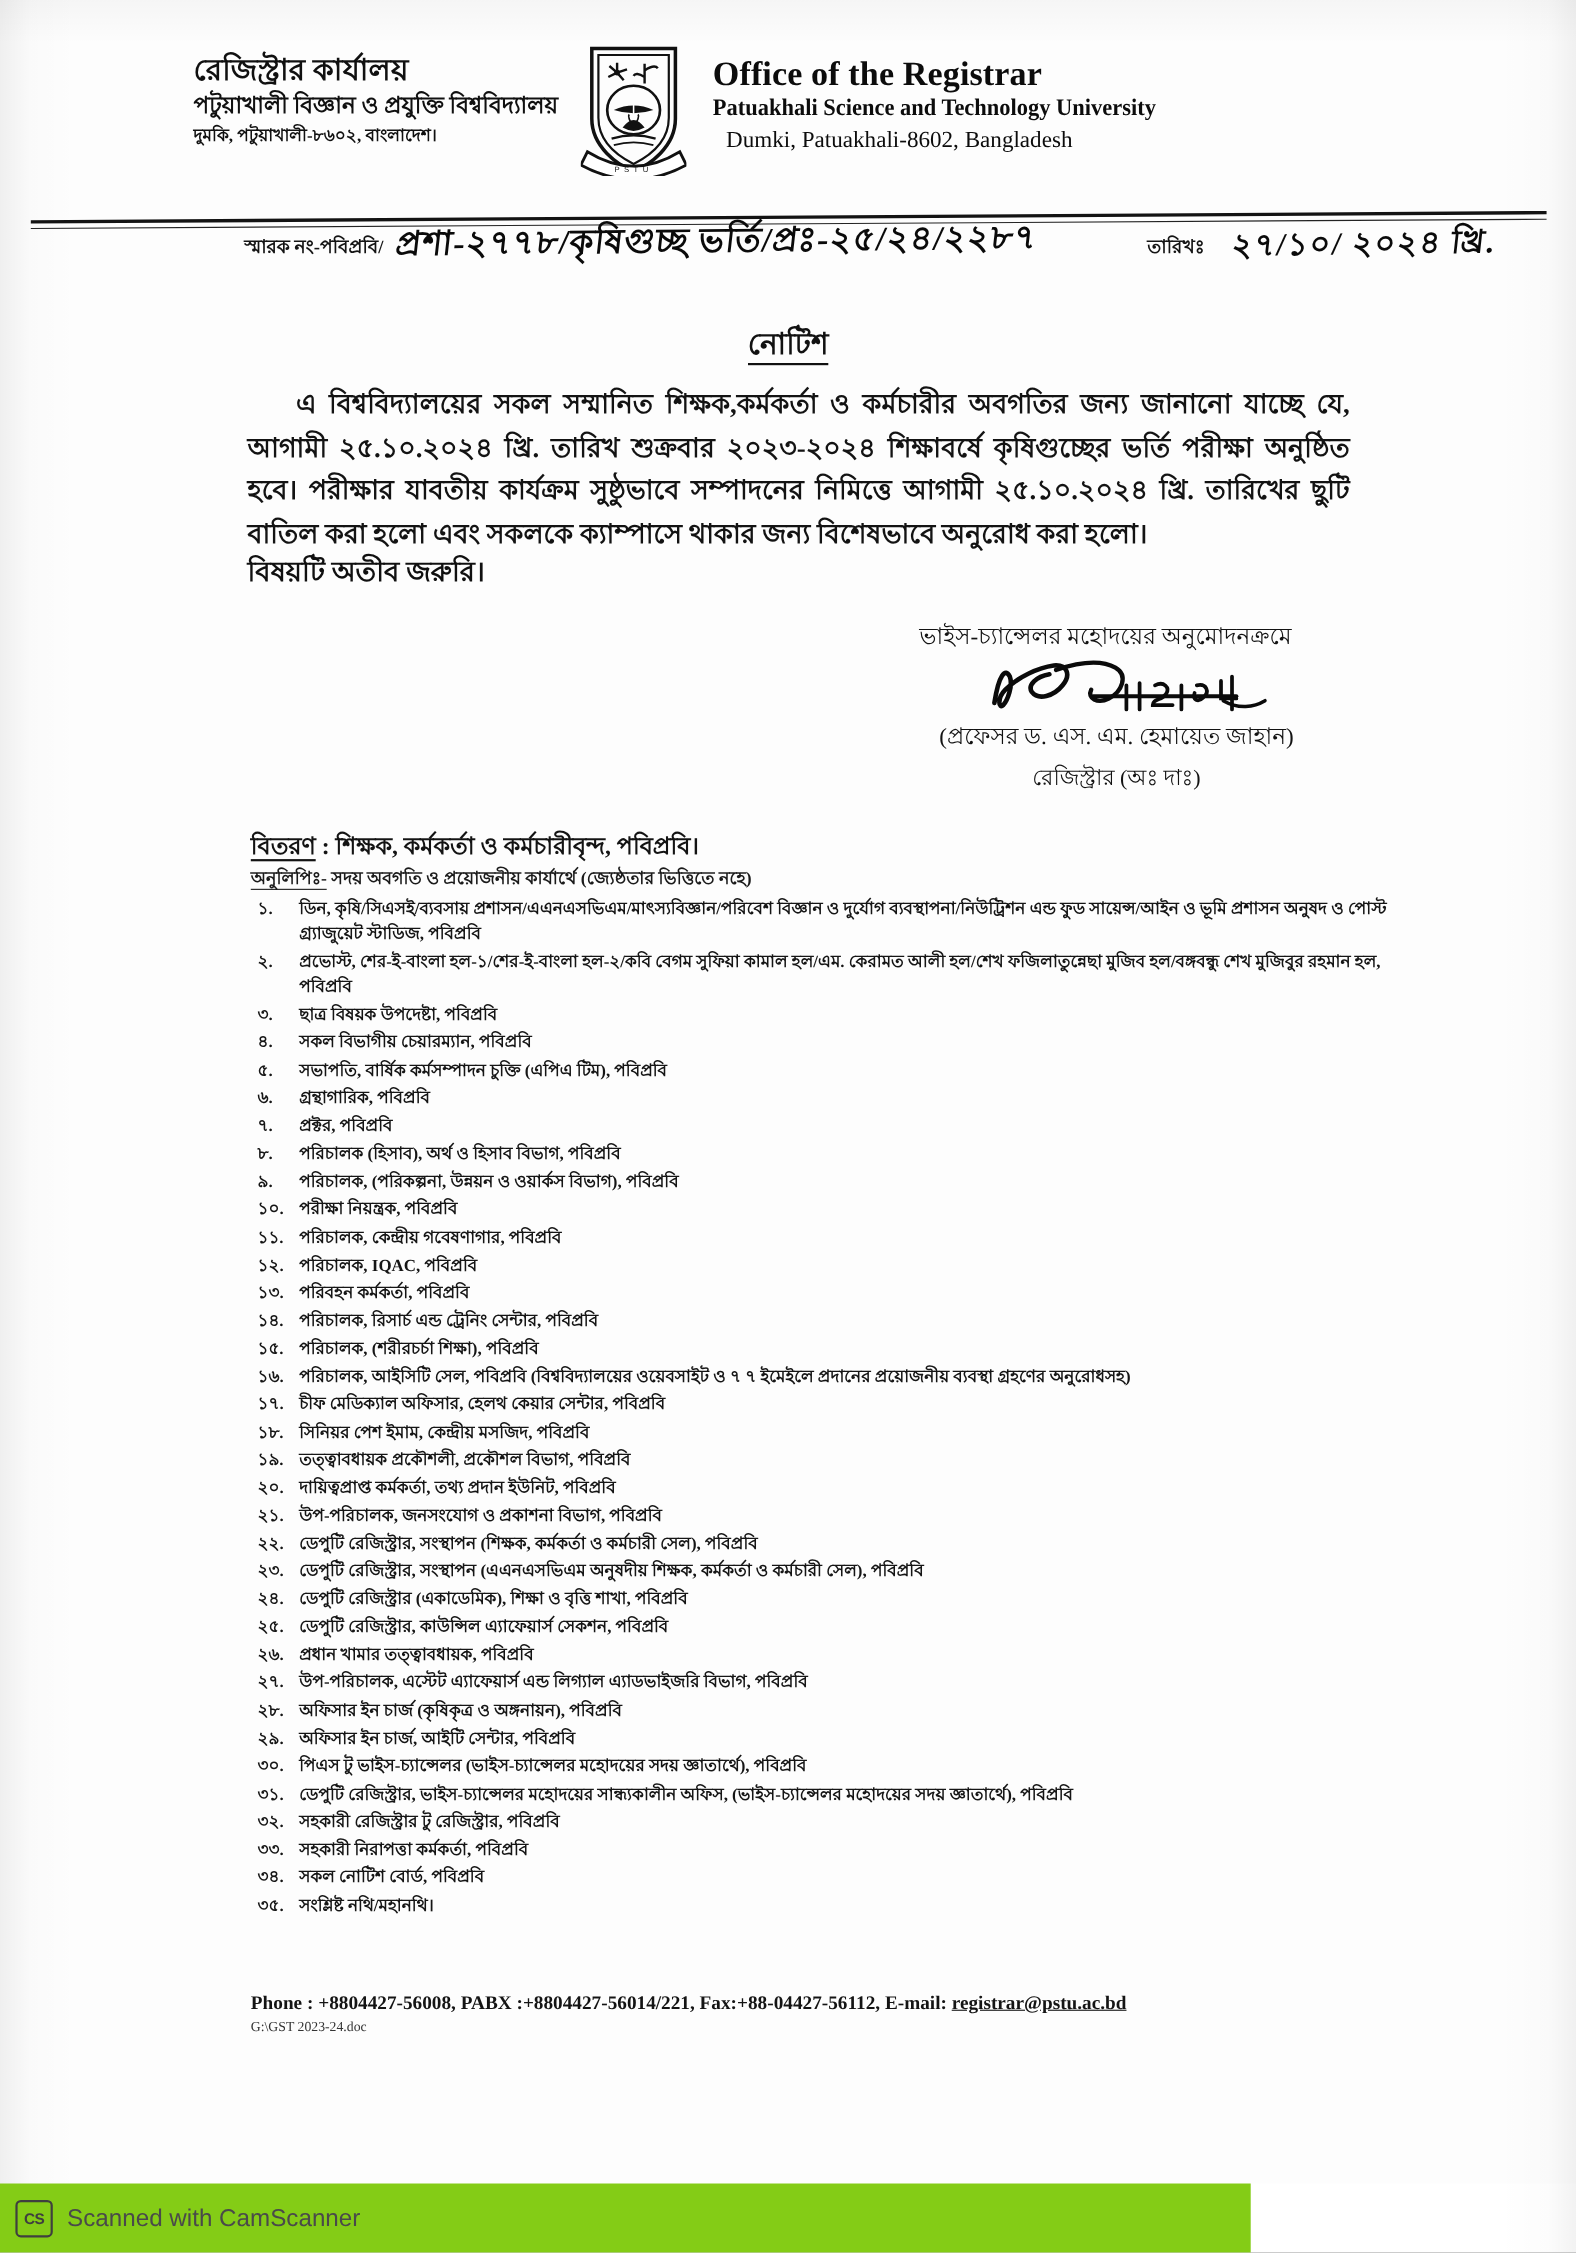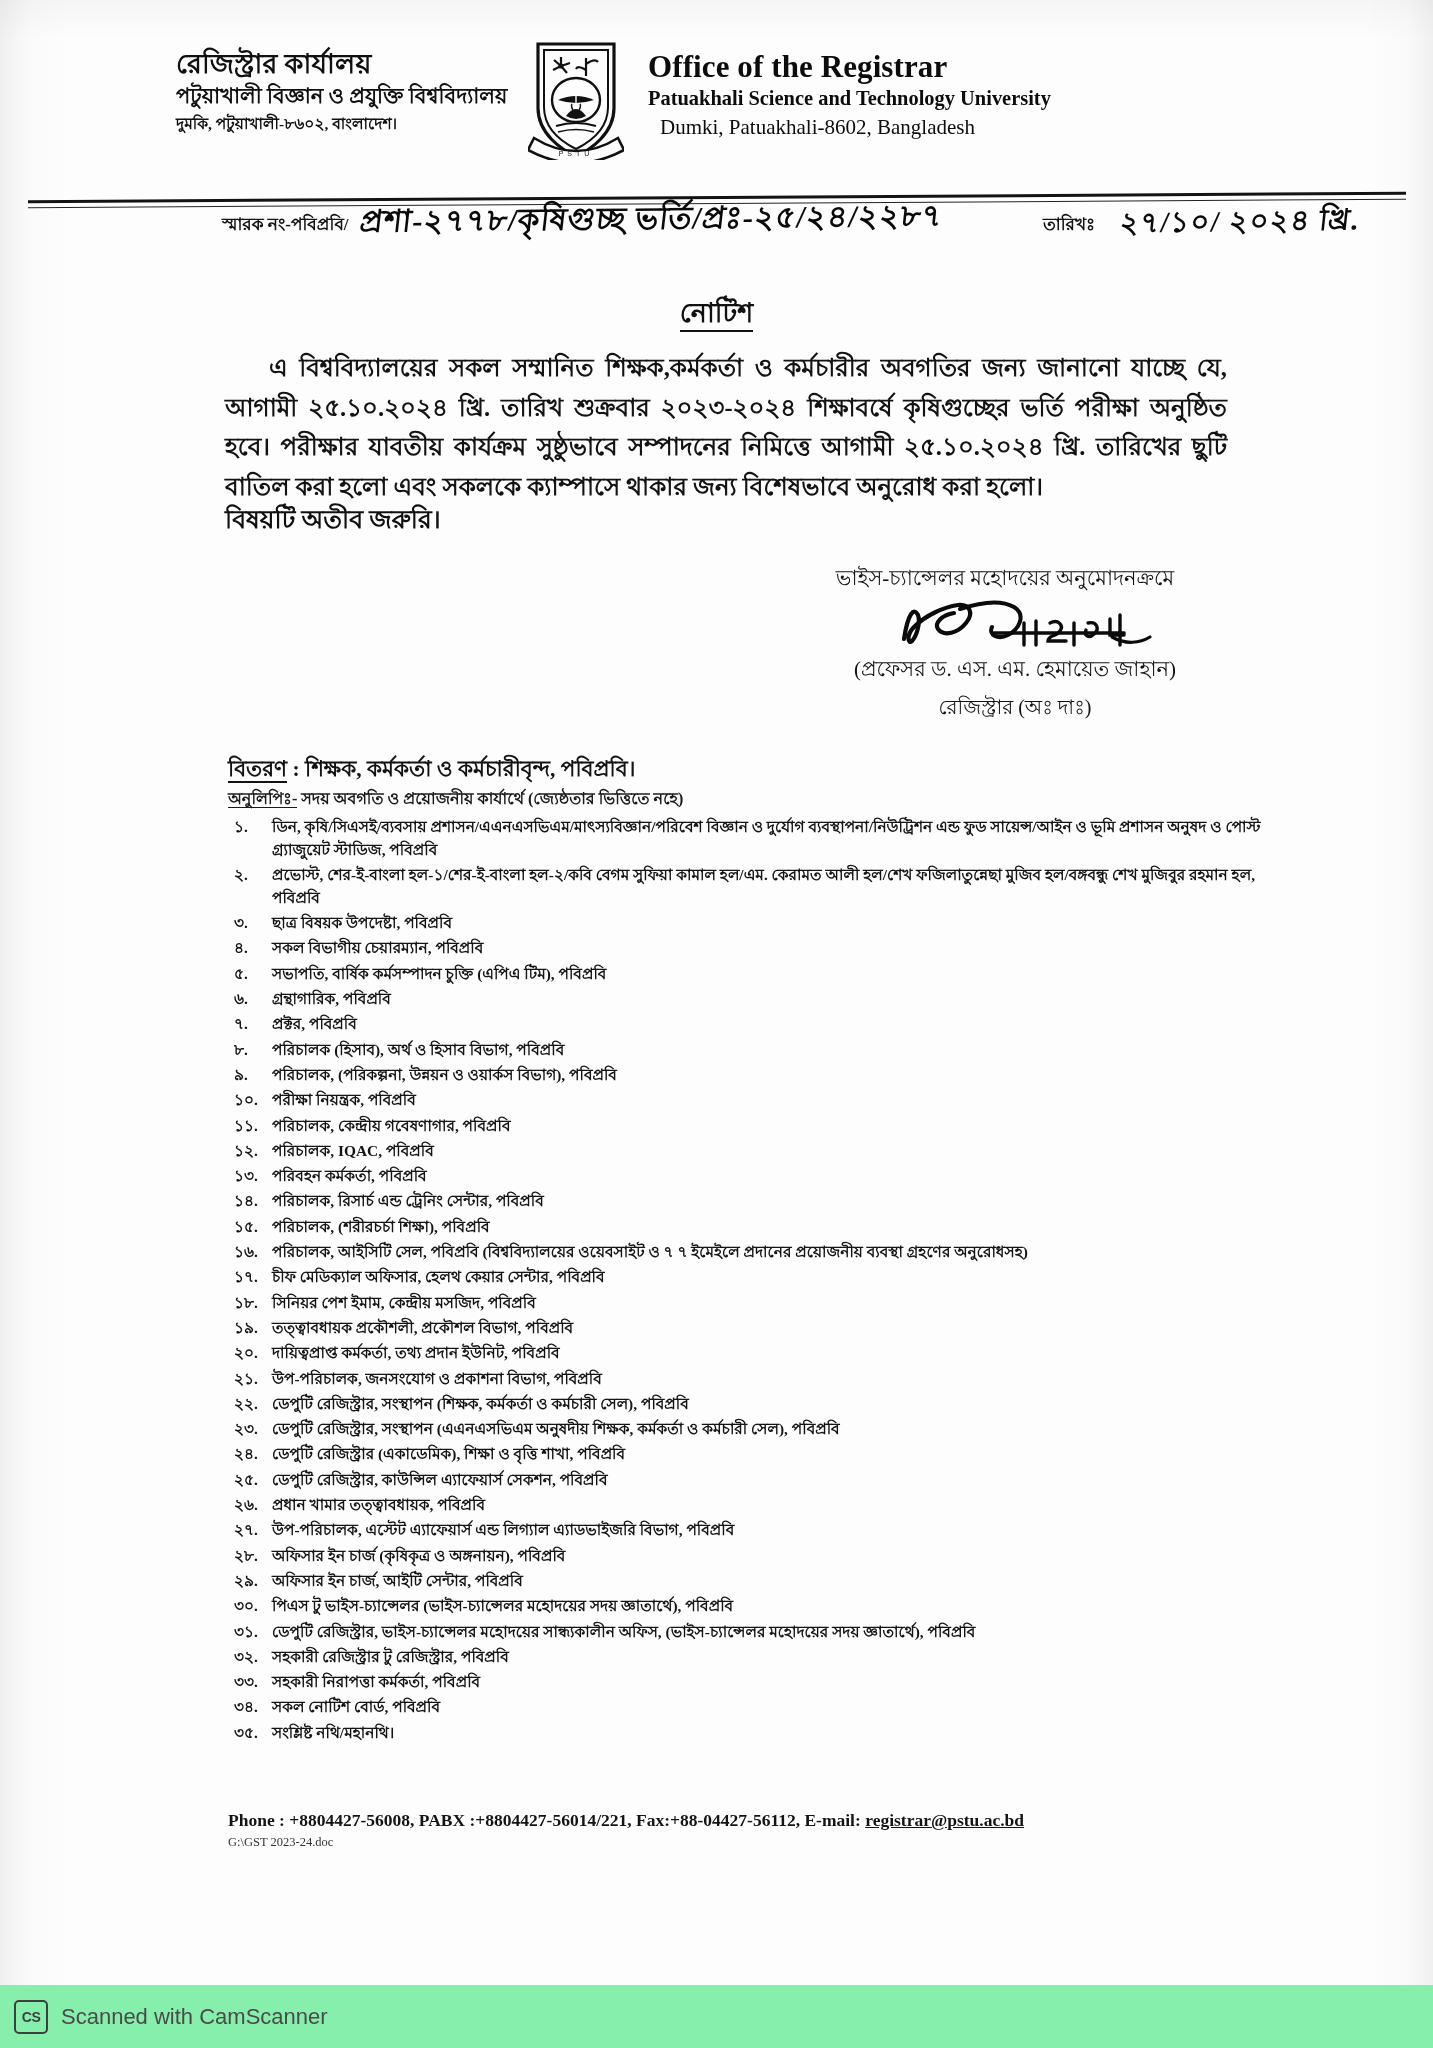--- a/index.html
+++ b/index.html
@@ -324,23 +324,23 @@
     font-weight: 400;
     margin-top: 4px;
     color: #333;
   }
 
   
   .cs-bar {
     position: absolute;
     left: 0;
     bottom: 0;
-    width: 1433px;
+    width: 1137px;
     height: 63px;
-    background: #86efac;
+    background: #84cc16;
     display: flex;
     align-items: center;
   }
   .cs-logo {
     width: 30px;
     height: 30px;
     margin-left: 14px;
     border: 2px solid #3f3f3f;
     border-radius: 5px;
     color: #3f3f3f;

